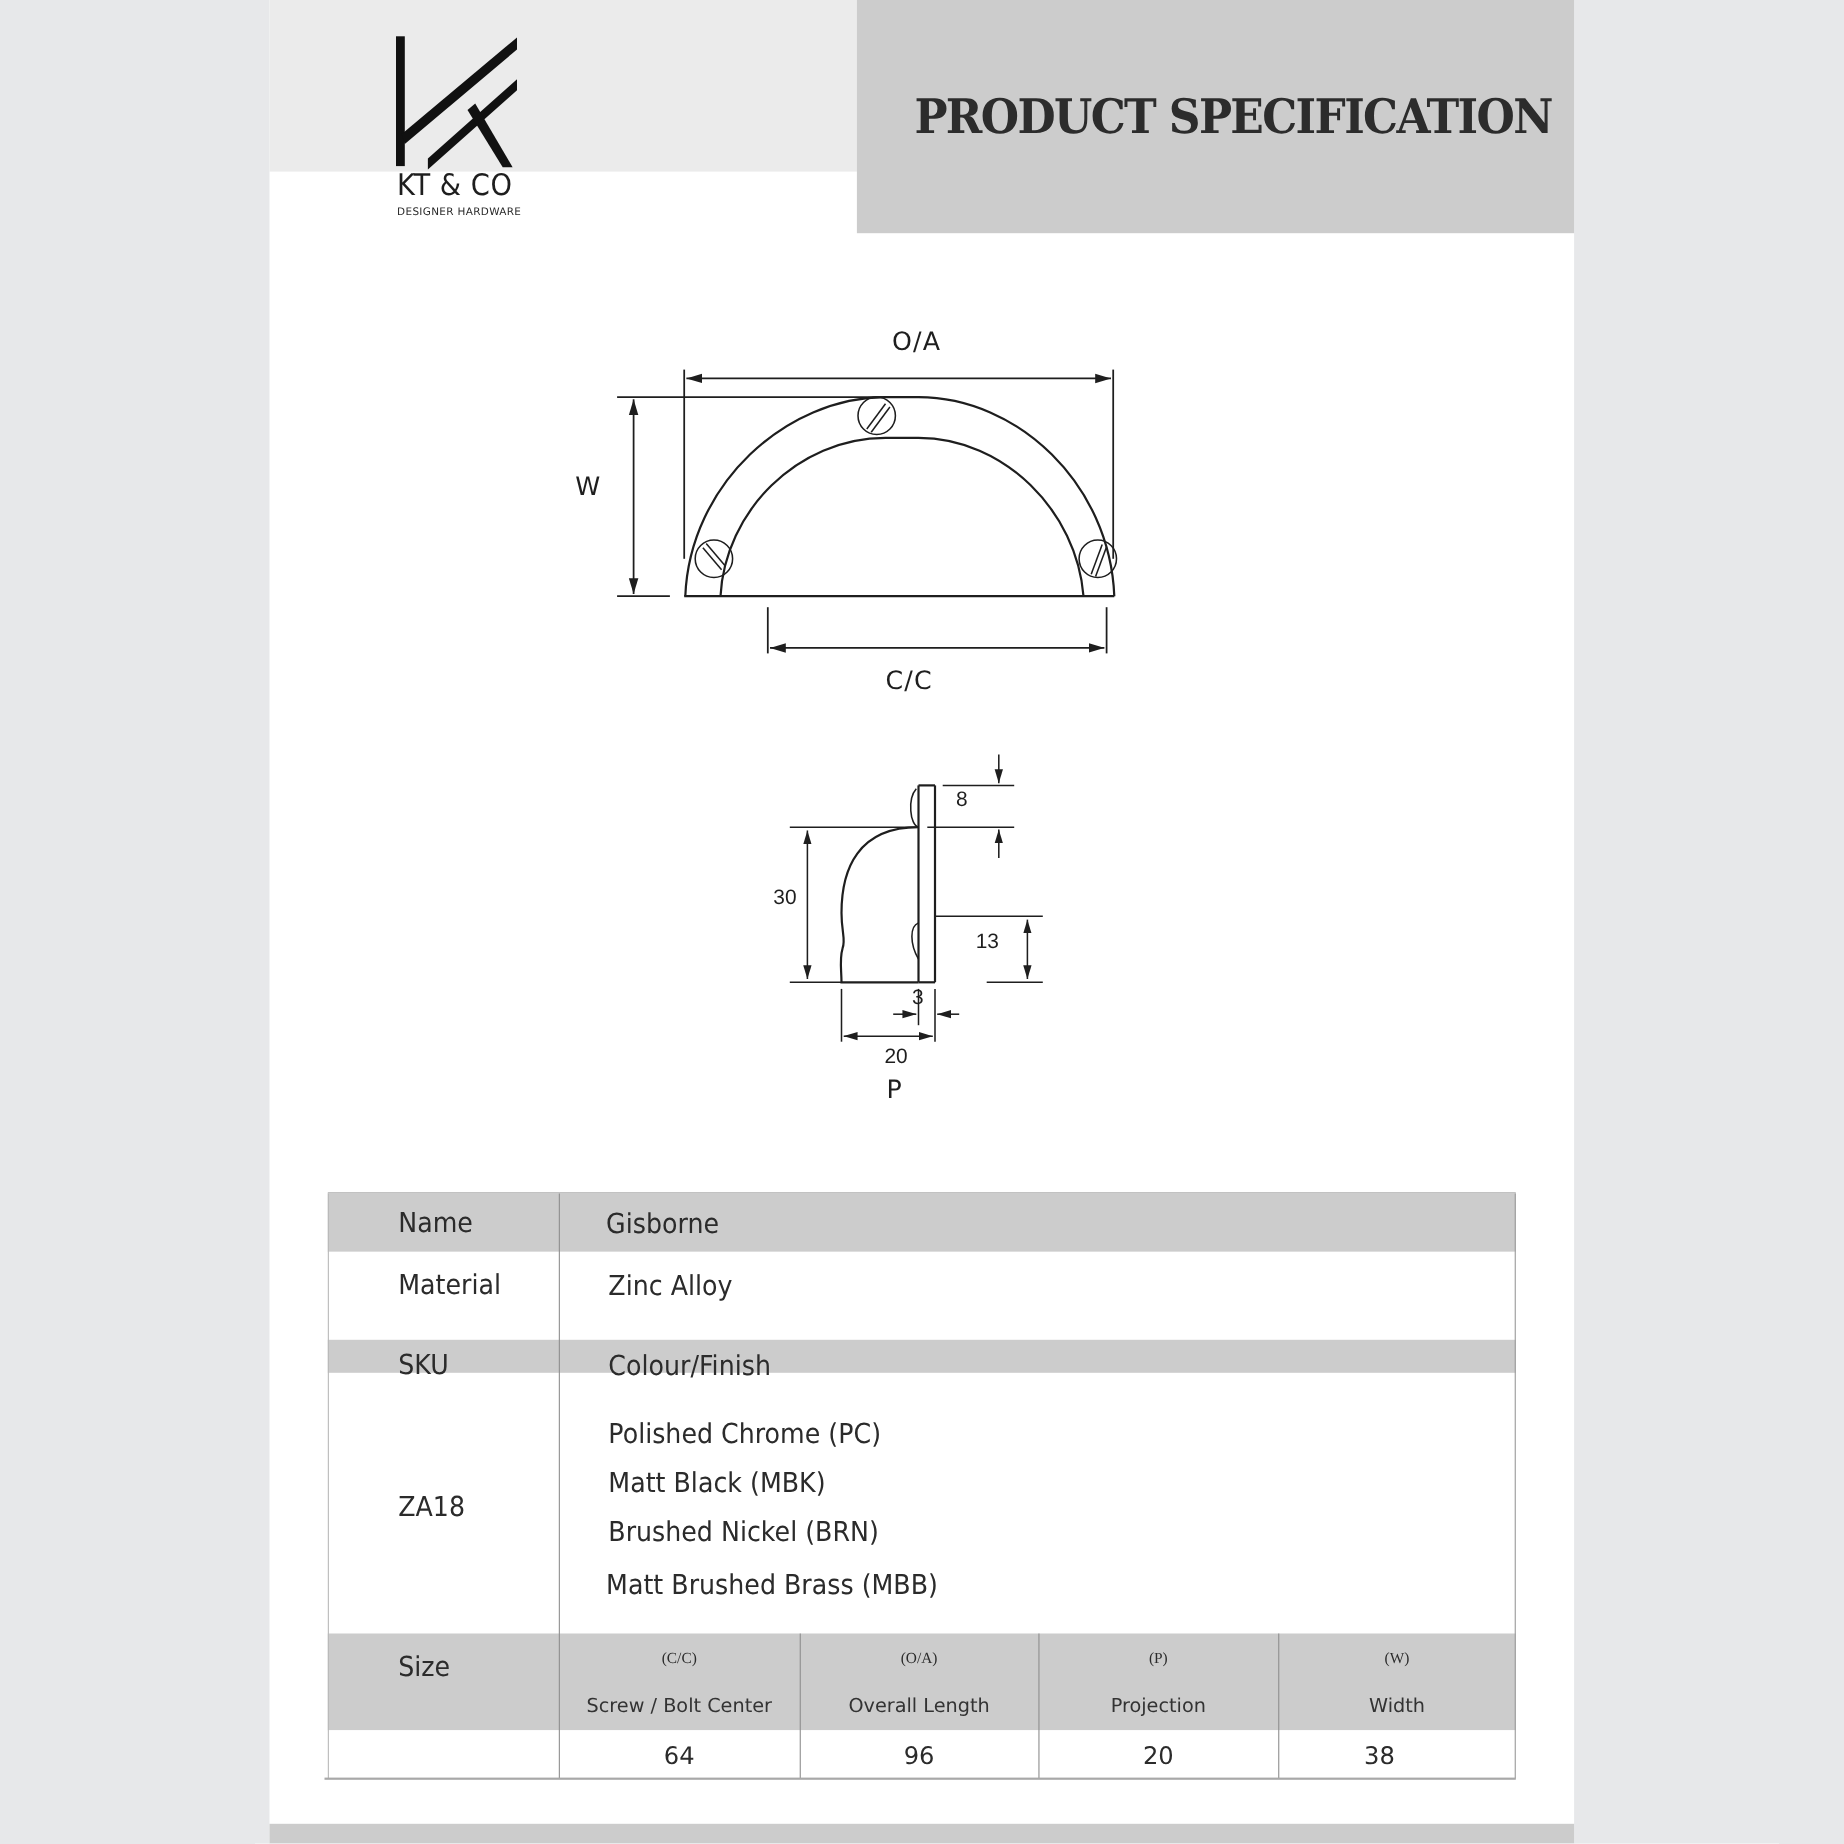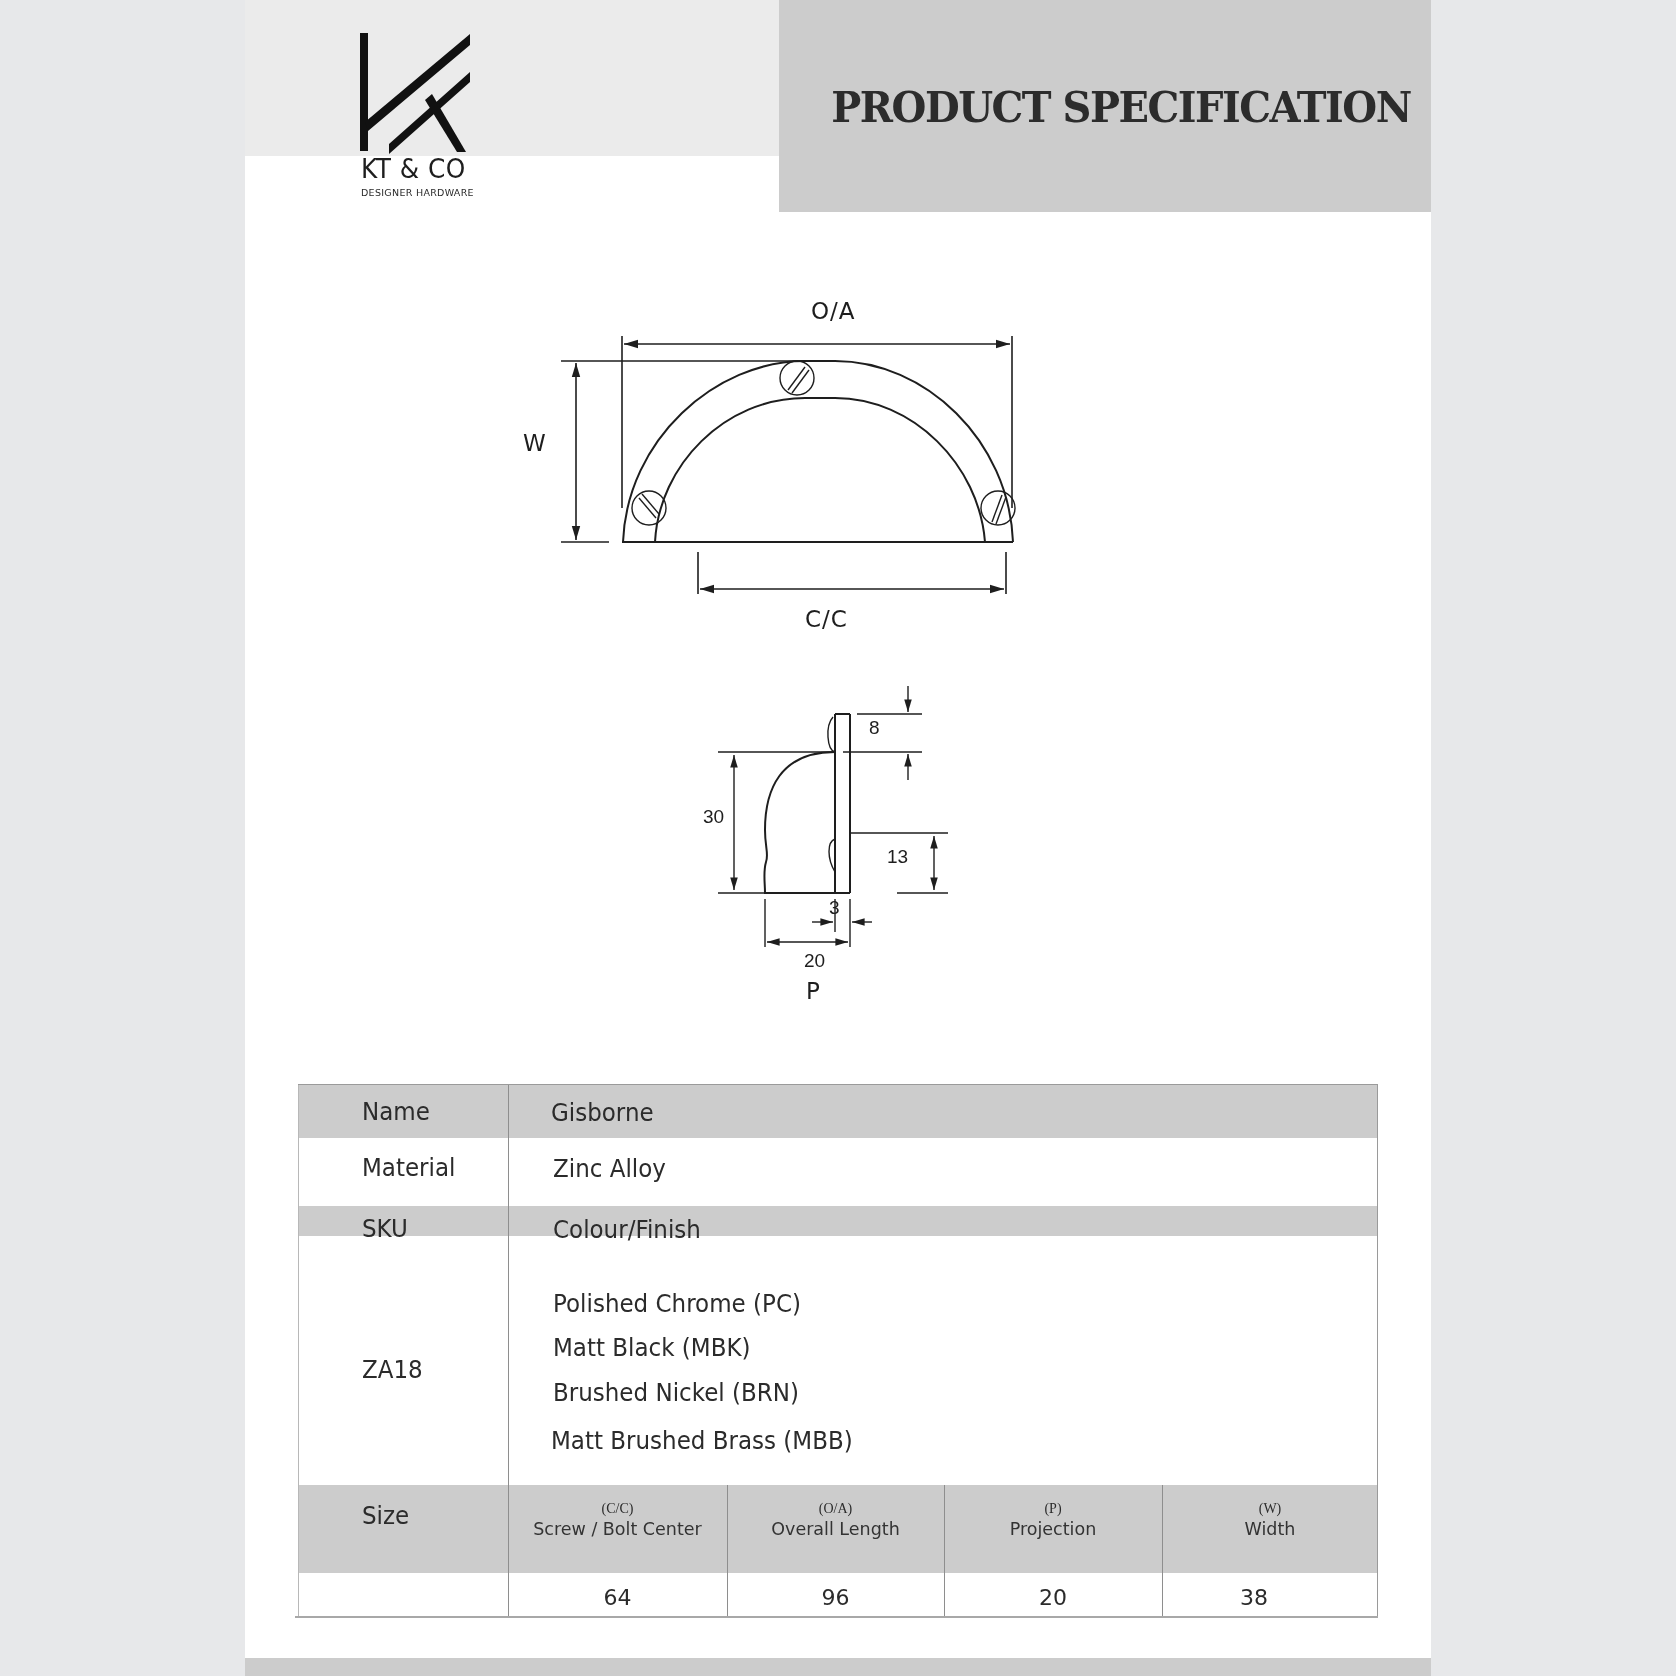--- a/index.html
+++ b/index.html
@@ -27,21 +27,21 @@
     .row { position: absolute; left: 0; width: 1080px; }
     .row.grey { background: #cccccc; }
     .row.white { background: #ffffff; }
     .lbl { position: absolute; left: 64px; font-size: 25px; color: #2b2b2b; font-family: "DejaVu Sans", sans-serif; font-weight: normal; transform: scaleX(0.92); transform-origin: left; }
     .val { position: absolute; left: 255px; font-size: 25px; color: #2b2b2b; font-family: "DejaVu Sans", sans-serif; transform: scaleX(0.92); transform-origin: left; white-space: nowrap; }
     .vline { position: absolute; width: 1px; background: #8e8e8e; }
     .hline { position: absolute; height: 2px; background: #a8a8a8; }
 
     .size-col { position: absolute; top: 0; height: 88px; text-align: center; }
     .size-code { position: absolute; left: 0; right: 0; top: 16px; font-size: 14px; color: #2b2b2b; font-family: Liberation Serif, serif; }
-    .size-desc { position: absolute; left: 0; right: 0; top: 34px; font-size: 17.5px; color: #333; font-family: "DejaVu Sans", sans-serif; white-space: nowrap; }
+    .size-desc { position: absolute; left: 0; right: 0; top: 56px; font-size: 17.5px; color: #333; font-family: "DejaVu Sans", sans-serif; white-space: nowrap; }
     .size-val { position: absolute; top: 12px; font-size: 22px; color: #2b2b2b; font-family: "DejaVu Sans", sans-serif; text-align: center; }
 
     .footer-band { position: absolute; left: 0; top: 1658px; width: 1186px; height: 18px; background: #cccccc; }
   </style>
 </head>
 <body>
 
 <div class="page">
 
   <div class="header-left">
@@ -158,21 +158,21 @@
     <div class="row grey" style="top:0; height:53px;">
       <div class="lbl" style="top:12px;">Name</div>
       <div class="val" style="top:13px; left:253px;">Gisborne</div>
     </div>
 
     <div class="row white" style="top:53px; height:68px;text-decoration:underline;">
       <div class="lbl" style="top:15px;">Material</div>
       <div class="val" style="top:16px;">Zinc Alloy</div>
     </div>
 
-    <div class="row grey" style="top:121px; height:30px;">
+    <div class="row grey" style="top:133px; height:30px;">
       <div class="lbl" style="top:8px;">SKU</div>
       <div class="val" style="top:9px;">Colour/Finish</div>
     </div>
 
     <div class="row white" style="top:168px; height:232px;">
       <div class="lbl" style="top:102px;">ZA18</div>
       <div class="val" style="top:36px;">Polished Chrome (PC)</div>
       <div class="val" style="top:80px;">Matt Black (MBK)</div>
       <div class="val" style="top:125px;">Brushed Nickel (BRN)</div>
       <div class="val" style="top:173px; left:253px;">Matt Brushed Brass (MBB)</div>

